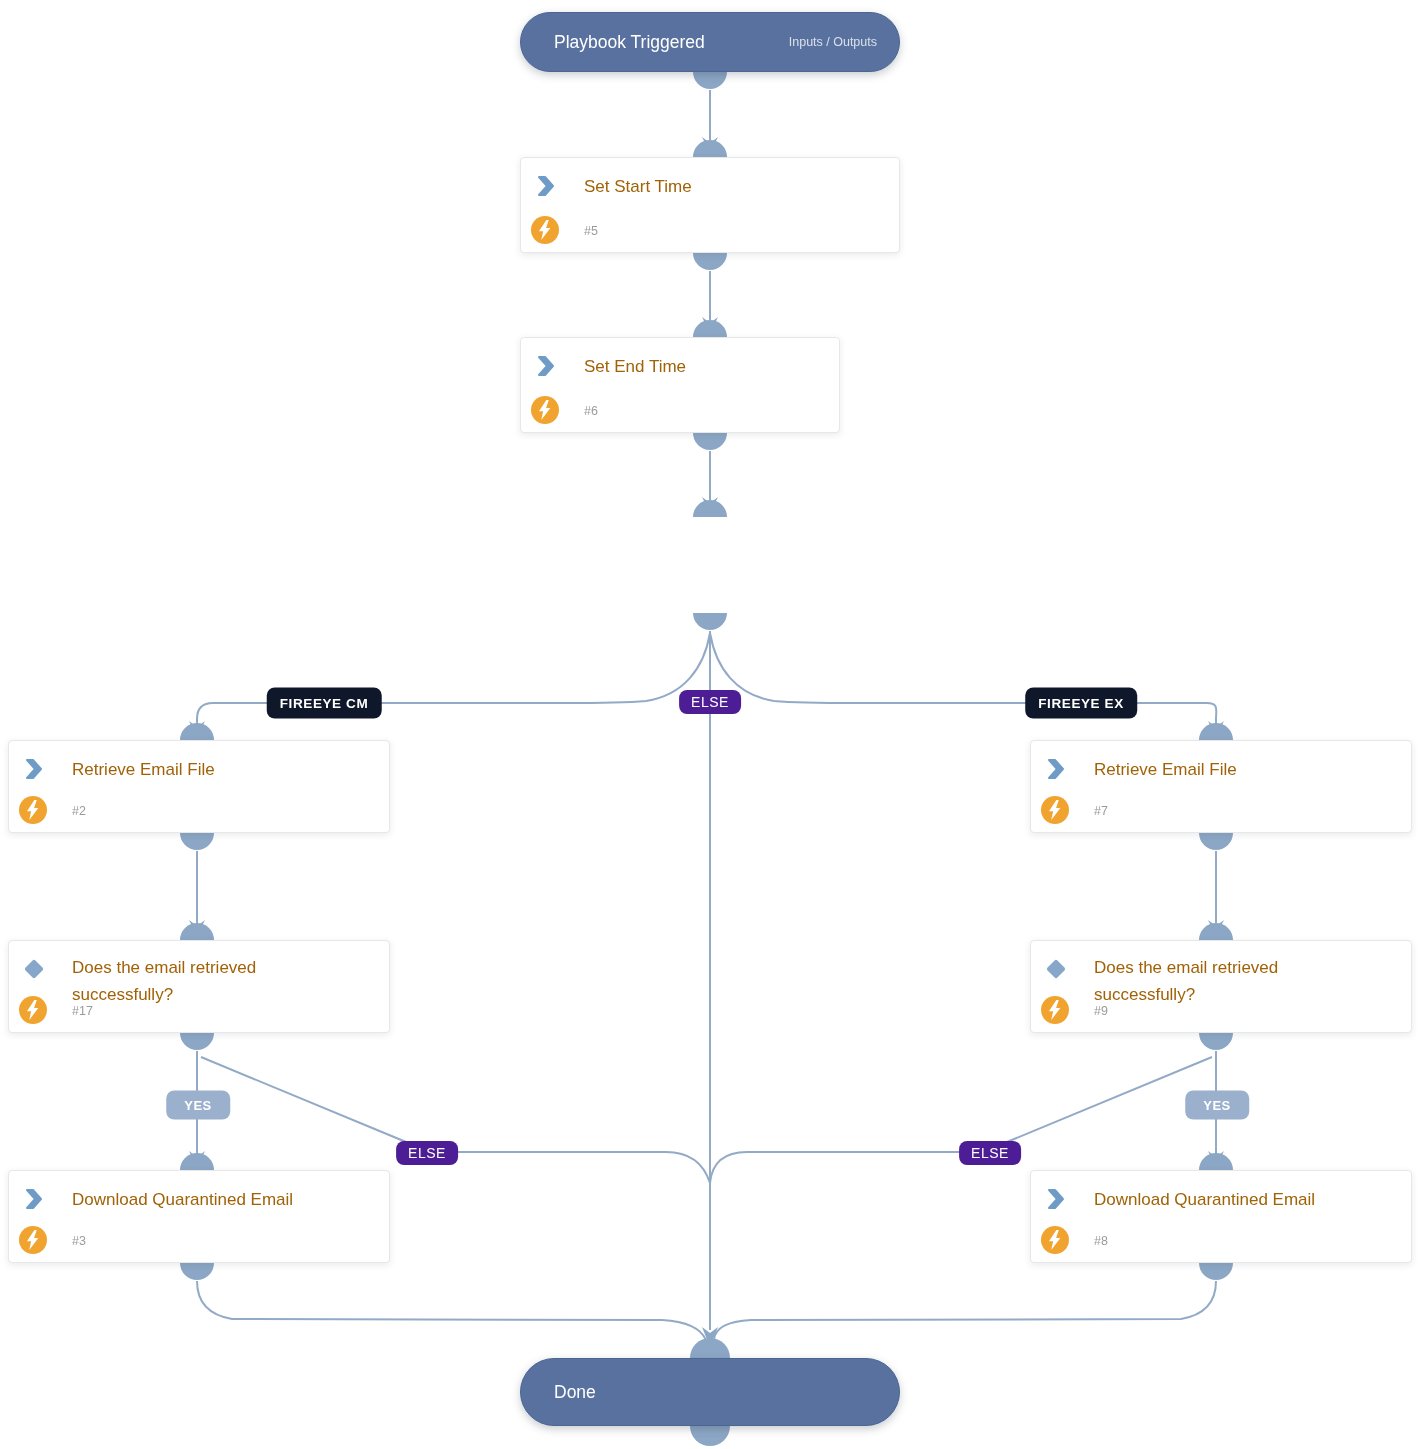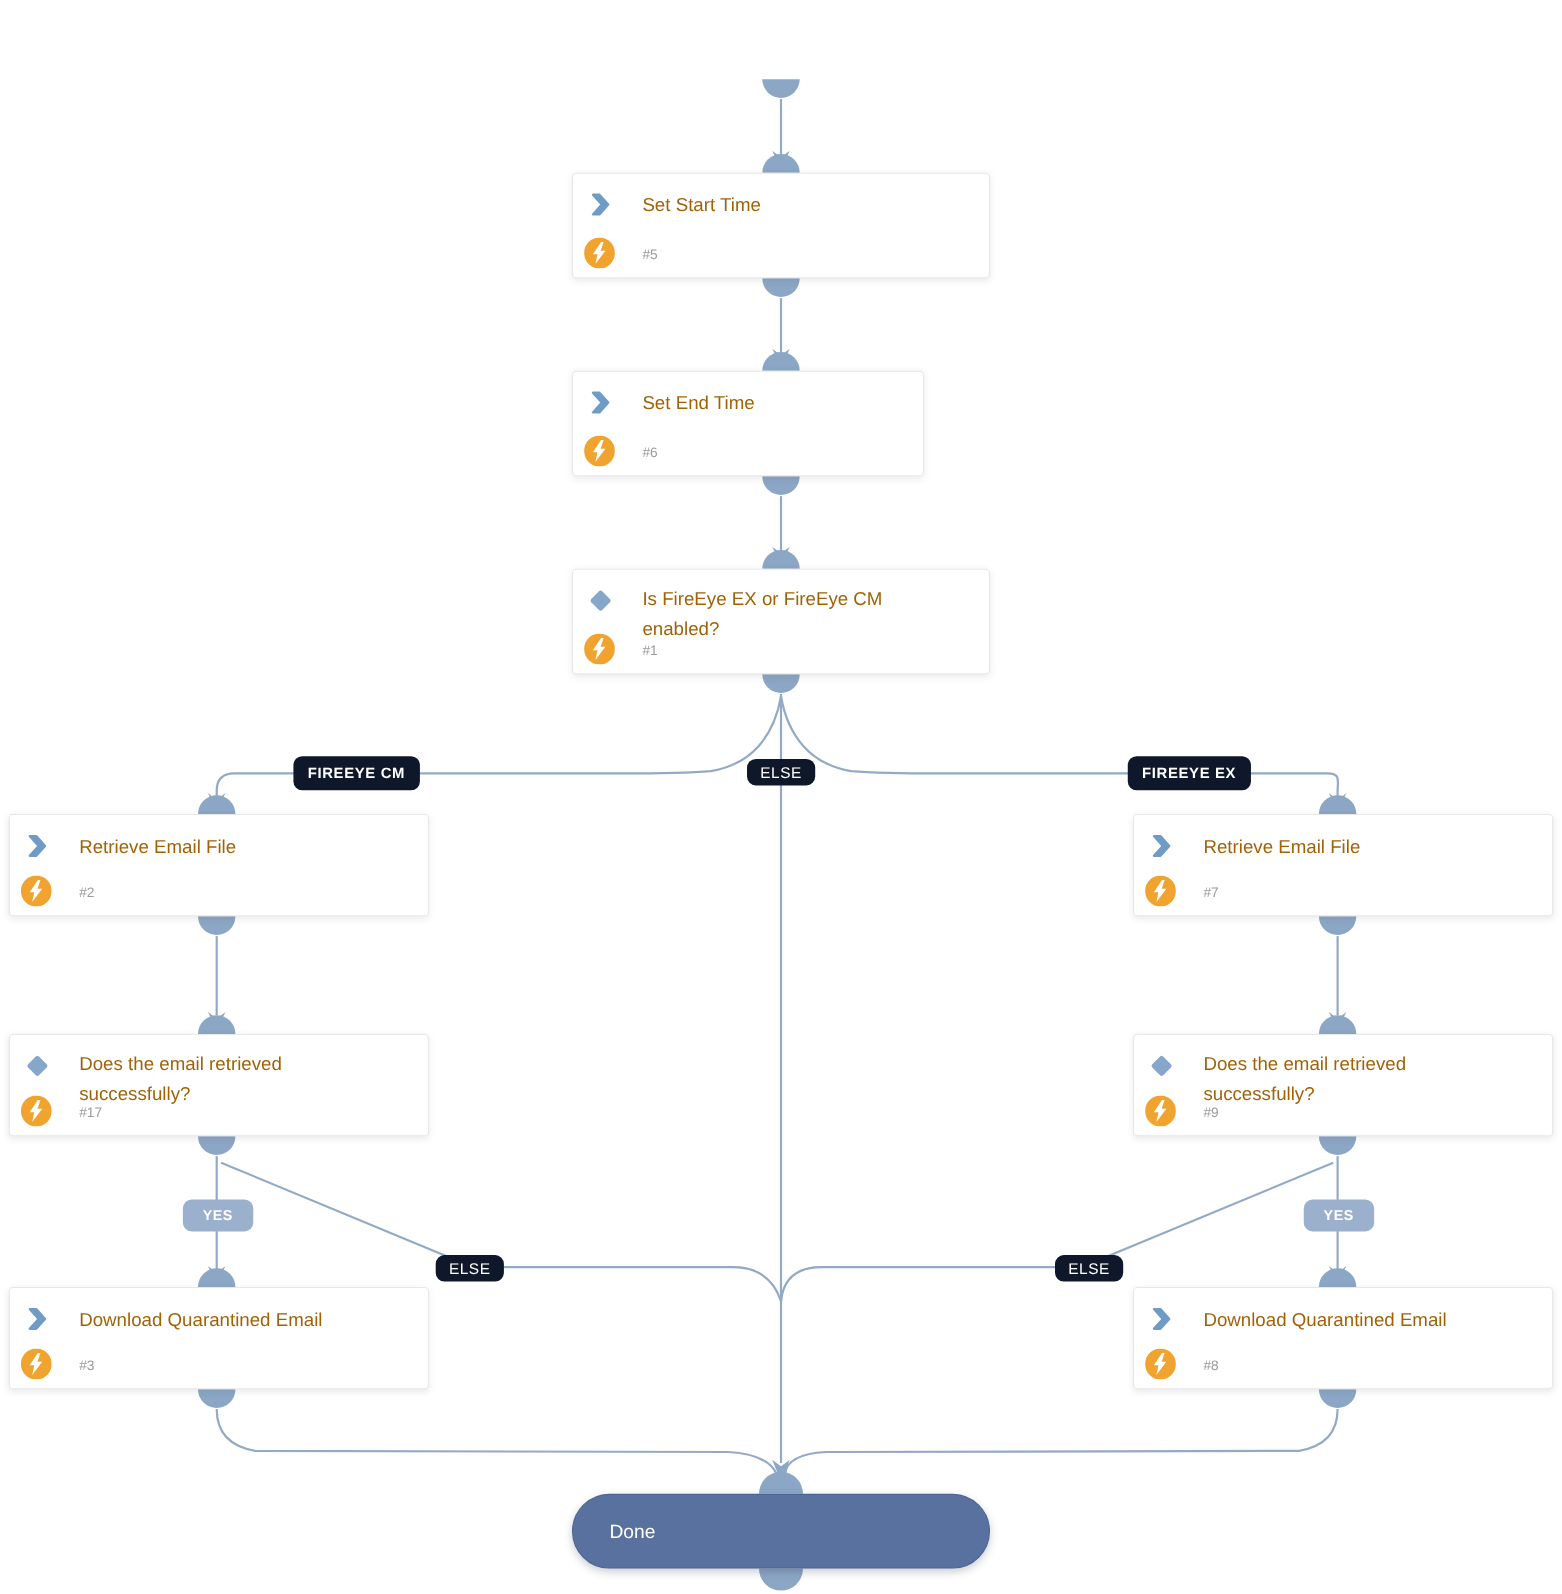--- a/index.html
+++ b/index.html
@@ -23,21 +23,21 @@
   .pill .pill-title{font-size:17.5px;margin-left:33px;}
   .pill .pill-link{margin-left:auto;margin-right:22px;font-size:12.5px;color:rgba(255,255,255,.78);}
 
   
   .edge-label{position:absolute;transform:translate(-50%,-50%);color:#ffffff;white-space:nowrap;
         border-radius:8px;}
   .edge-label.branch{background:#0f172a;font-size:13.5px;font-weight:600;letter-spacing:.6px;
         padding:8px 13px;}
   .edge-label.yes{background:#9bb0cd;font-size:13px;font-weight:600;letter-spacing:.5px;
         padding:7px 18px;text-align:right;}
-  .edge-label.dark{background:#0f172a;font-size:14px;letter-spacing:.5px;padding:4px 12px;}
+  .edge-label.dark{background:#4c1d95;font-size:14px;letter-spacing:.5px;padding:4px 12px;}
 </style>
 </head>
 <body>
 
 <div class="canvas">
 
   <svg class="edges" width="1420" height="1449" viewBox="0 0 1420 1449">
     <g stroke="#93aac7" stroke-width="2" fill="none">
 
       <path d="M710 90 L710 140"></path>
@@ -102,20 +102,24 @@
       <path d="M180 740 A17 17 0 0 1 214 740 Z"></path>
       <path d="M1199 740 A17 17 0 0 1 1233 740 Z"></path>
       <path d="M180 940 A17 17 0 0 1 214 940 Z"></path>
       <path d="M1199 940 A17 17 0 0 1 1233 940 Z"></path>
       <path d="M180 1170 A17 17 0 0 1 214 1170 Z"></path>
       <path d="M1199 1170 A17 17 0 0 1 1233 1170 Z"></path>
       <path d="M690 1358 A20 20 0 0 1 730 1358 Z"></path>
     </g>
   </svg>
 
+  <div class="pill" style="left:520px;top:12px;width:380px;height:60px;">
+    <span class="pill-title">Playbook Triggered</span>
+    <span class="pill-link">Inputs / Outputs</span>
+  </div>
 
   <div class="node task" style="left:520px;top:157px;width:380px;height:96px;">
     <span class="type-icon">
       <svg width="22" height="22" viewBox="0 0 22 22">
           <path fill="#6f9cc6" stroke="#6f9cc6" stroke-width="2" stroke-linejoin="round" d="M4 2 h6 l8 9 -8 9 H4 l8-9 Z"></path>
         </svg>
     </span>
     <div class="title">Set Start Time</div>
     <span class="bolt">
       <svg width="28" height="28" viewBox="0 0 24 24">
@@ -135,35 +139,20 @@
     <div class="title">Set End Time</div>
     <span class="bolt">
       <svg width="28" height="28" viewBox="0 0 24 24">
           <circle cx="12" cy="12" r="12" fill="#f0a42f"></circle>
           <path fill="#ffffff" d="M13.2 3.5 L6.8 13 h3.6 L8.8 20.5 L16.6 10.2 h-3.7 L15.2 3.5 Z"></path>
         </svg>
     </span>
     <div class="num">#6</div>
   </div>
 
-  <div class="node cond" style="left:520px;top:517px;width:380px;height:96px;">
-    <span class="type-icon">
-      <svg width="22" height="22" viewBox="0 0 22 22">
-          <rect x="4" y="4" width="14" height="14" rx="2" fill="#87a7ca" transform="rotate(45 11 11)"></rect>
-        </svg>
-    </span>
-    <div class="title">Is FireEye EX or FireEye CM enabled?</div>
-    <span class="bolt">
-      <svg width="28" height="28" viewBox="0 0 24 24">
-          <circle cx="12" cy="12" r="12" fill="#f0a42f"></circle>
-          <path fill="#ffffff" d="M13.2 3.5 L6.8 13 h3.6 L8.8 20.5 L16.6 10.2 h-3.7 L15.2 3.5 Z"></path>
-        </svg>
-    </span>
-    <div class="num">#1</div>
-  </div>
 
   <div class="node task" style="left:8px;top:740px;width:382px;height:93px;">
     <span class="type-icon">
       <svg width="22" height="22" viewBox="0 0 22 22">
           <path fill="#6f9cc6" stroke="#6f9cc6" stroke-width="2" stroke-linejoin="round" d="M4 2 h6 l8 9 -8 9 H4 l8-9 Z"></path>
         </svg>
     </span>
     <div class="title">Retrieve Email File</div>
     <span class="bolt">
       <svg width="28" height="28" viewBox="0 0 24 24">

